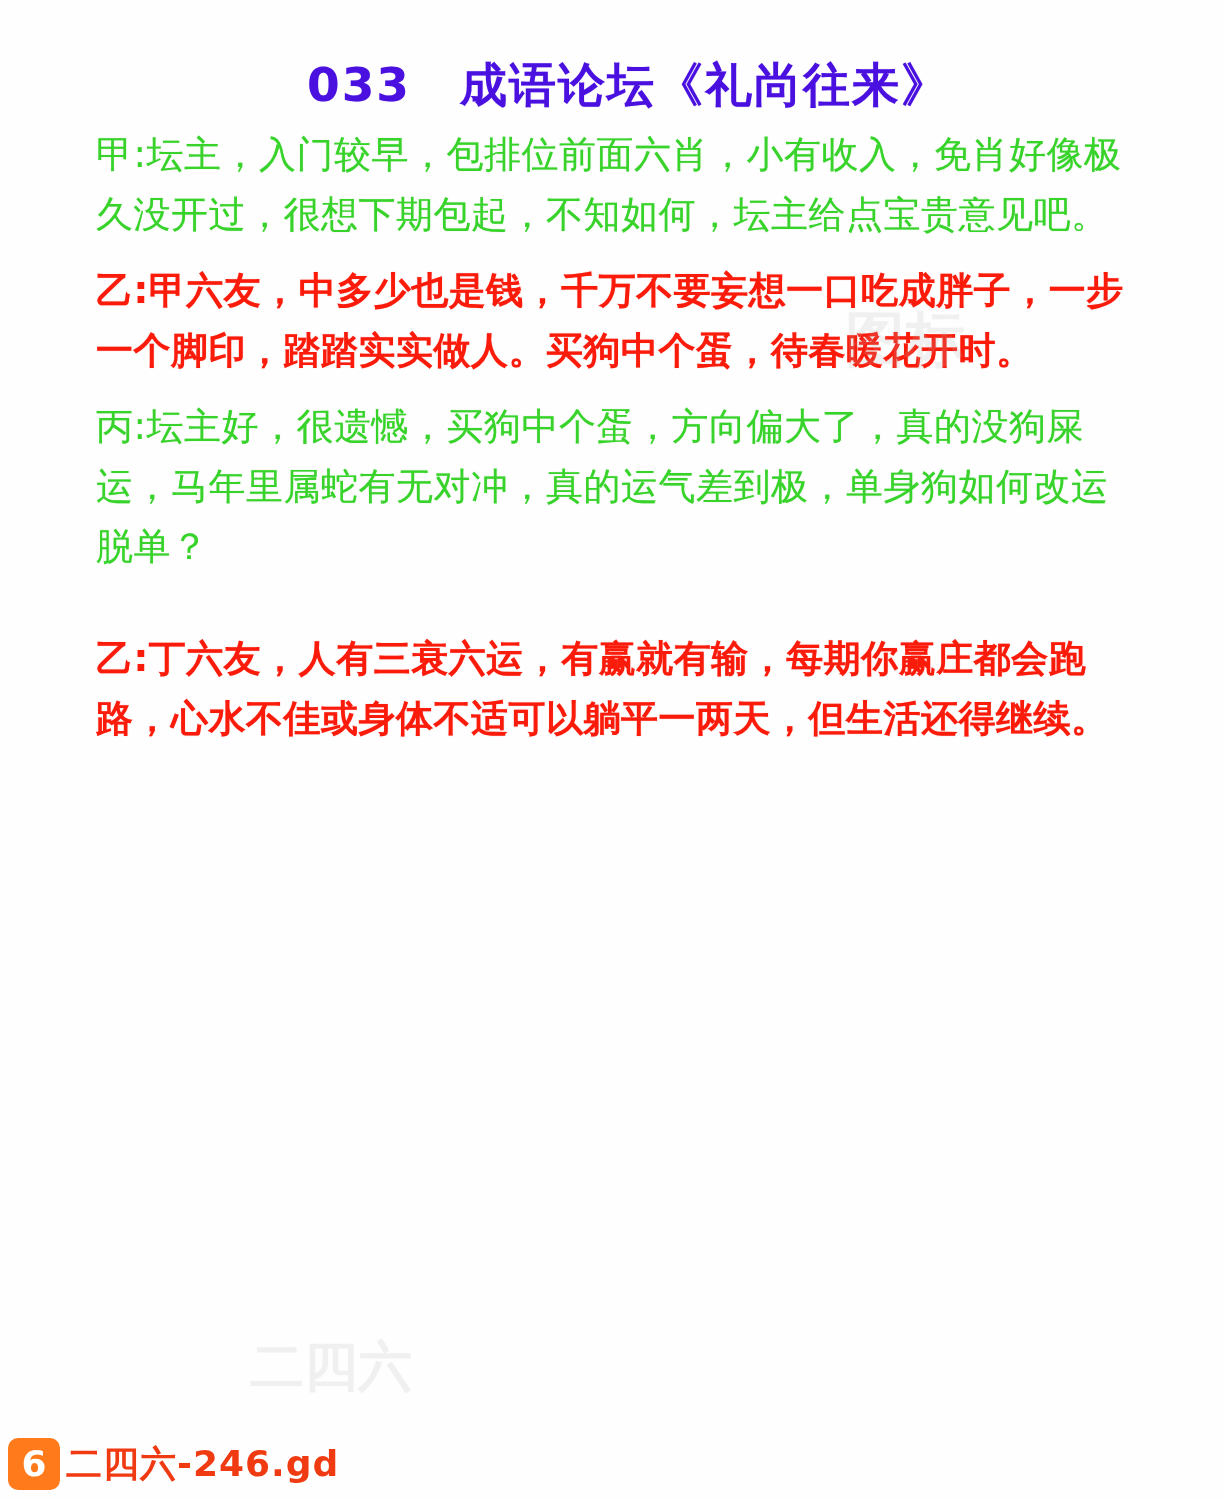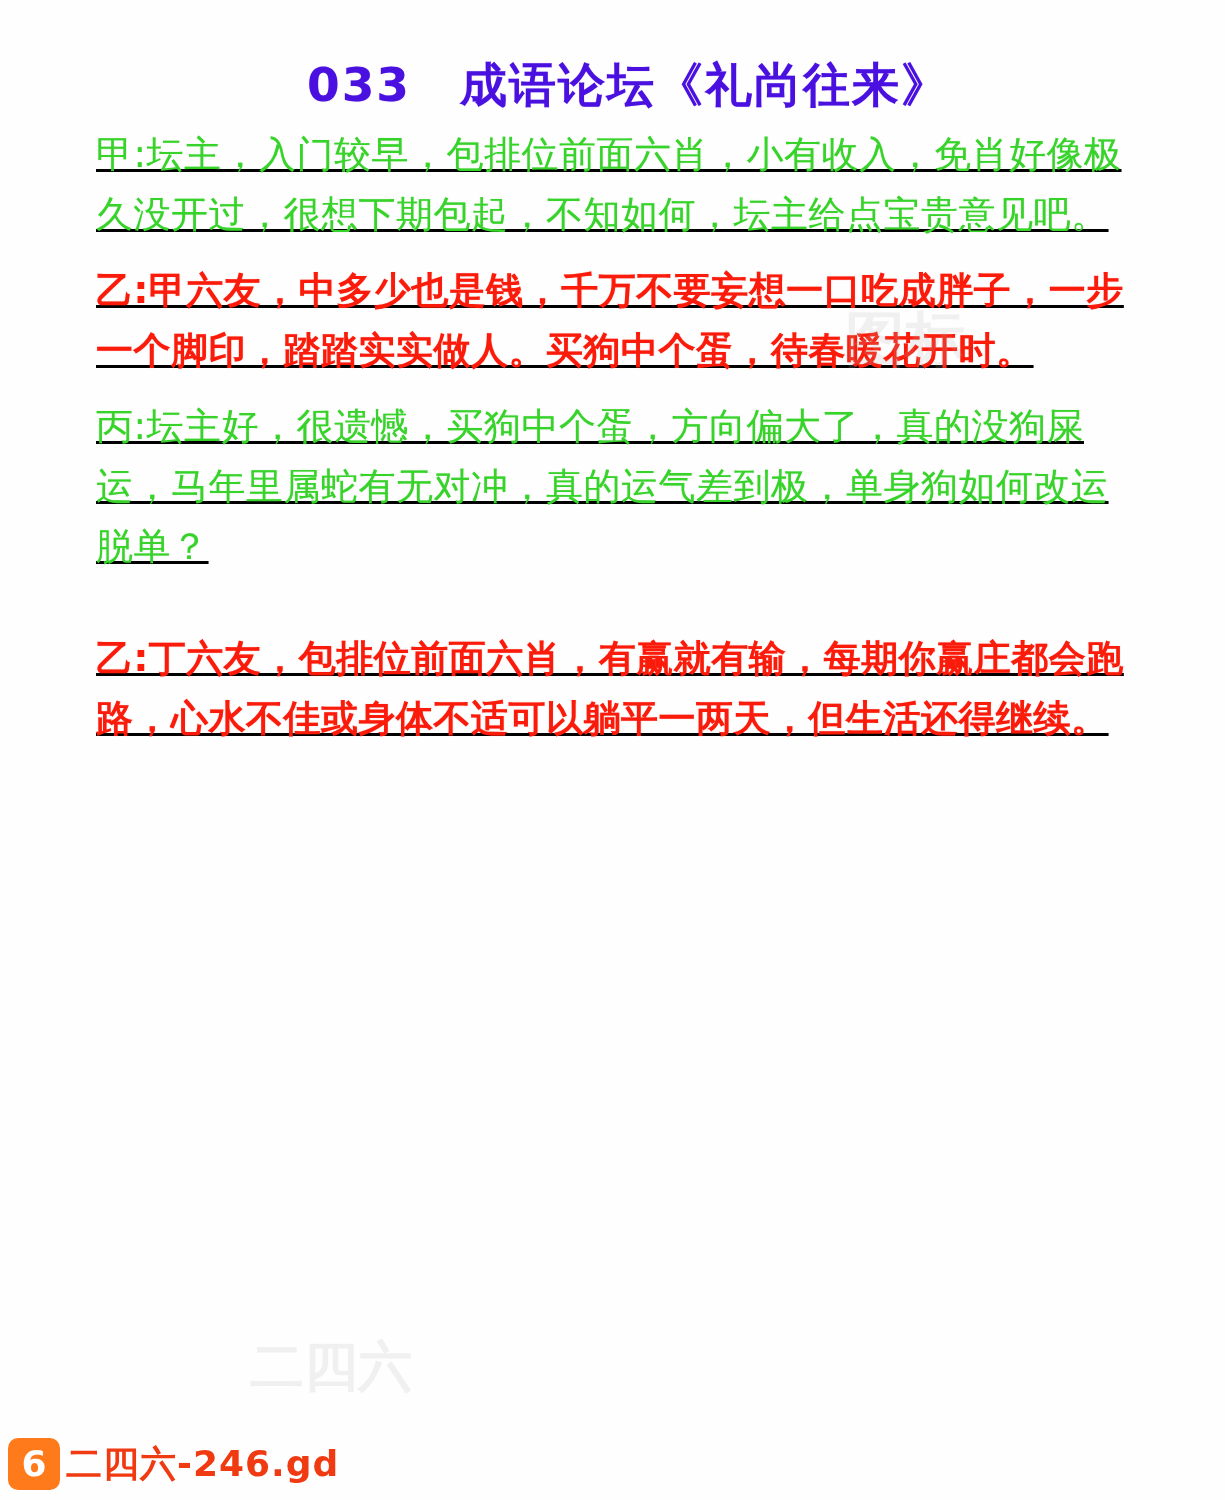--- a/index.html
+++ b/index.html
@@ -26,21 +26,20 @@
     font-size: 47px;
     font-weight: 700;
     letter-spacing: 2px;
     padding-top: 54px;
     padding-bottom: 8px;
     text-shadow: 0 0 1px rgba(74,16,224,0.35);
     margin-left: 32px;
   }
   .body-block {
     padding: 0 96px 0 96px;
-    text-decoration: underline;
   }
   .para {
     font-size: 37px;
     line-height: 1.62;
     margin: 0 0 6px 0;
     letter-spacing: 0.5px;
     word-break: break-all;
   }
   .para.green {
     color: #37d32a;
@@ -120,21 +119,21 @@
     <p class="para green">丙:坛主好，很遗憾，买狗中个蛋，方向偏大了，真的没狗屎运，马年里属蛇有无对冲，真的运气差到极，单身狗如何改运脱单？</p>
 
     <div class="spacer-md"></div>
 
 
     <div class="spacer-md"></div>
 
 
     <div class="spacer-sm"></div>
 
-    <p class="para red">乙:丁六友，包排位前面六肖，有赢就有输，每期你赢庄都会跑路，心水不佳或身体不适可以躺平一两天，但生活还得继续。</p>
+    <p class="para red">乙:丁六友，人有三衰六运，有赢就有输，每期你赢庄都会跑路，心水不佳或身体不适可以躺平一两天，但生活还得继续。</p>
 
   </div>
 
   <div class="watermark">
     <div class="wm-logo">6</div>
     <div class="wm-text">二四六-246.gd</div>
   </div>
 
 </div>
 

